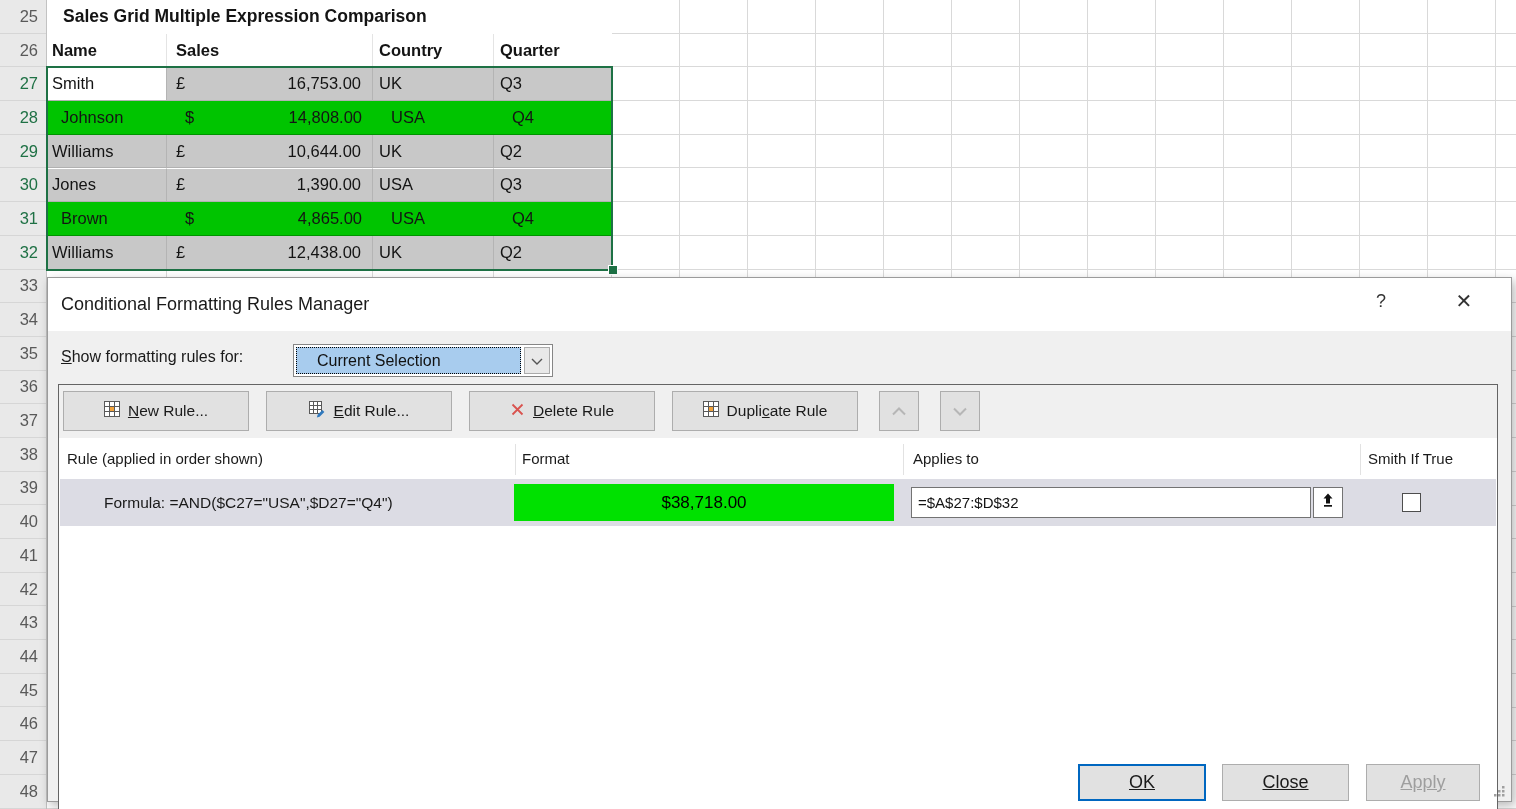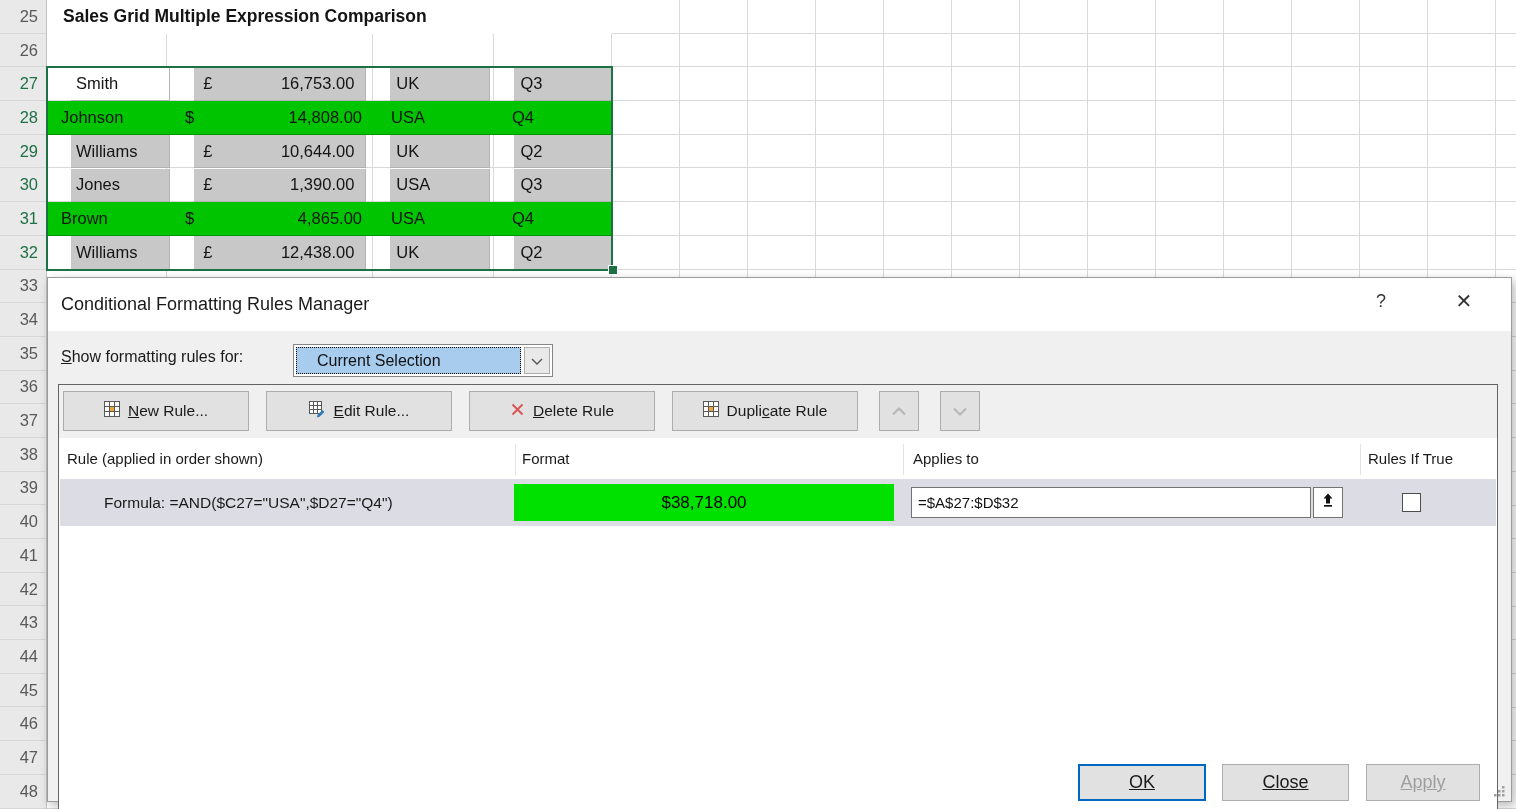--- a/index.html
+++ b/index.html
@@ -24,21 +24,21 @@
   
   .trow{position:absolute;left:47px;width:565px;height:33.7px;display:flex;z-index:2;}
   .cell{box-sizing:border-box;height:100%;display:flex;align-items:center;font-size:16.5px;background:#fff;}
   .ca{width:120px;padding-left:5px;}
   .cb{width:206px;justify-content:space-between;padding-left:9px;padding-right:11px;}
   .cc{width:121px;padding-left:6px;}
   .cd{width:118px;padding-left:6px;}
   .row-title .cell{width:565px;font-weight:700;font-size:17.5px;padding-left:16px;}
   .row-colhead .cell{font-weight:700;border-bottom:1px solid #dcdcdc;border-right:1px solid #e4e4e4;}
   .row-colhead .cell:last-child{border-right:none;}
-  .gr .cell{background:#c8c8c8;border-right:1px solid #b4b4b4;border-bottom:1px solid #b1b1b1;margin-left:24px;}
+  .gr .cell{background:#c8c8c8;border-right:1px solid #b4b4b4;border-bottom:1px solid #b1b1b1;}
   .gr .cell:last-child{border-right:none;}
   .gr .cell.active{background:#fff;}
   .hl .cell{background:#00c400;border-right:none;border-bottom:1px solid rgba(0,0,0,.25);}
   .hl .ca{padding-left:14px;}
   .hl .cb{padding-left:18px;}
   .hl .cc{padding-left:18px;}
   .hl .cd{padding-left:18px;}
 
   .selection{position:absolute;left:46px;top:66px;width:567px;height:205px;
              border:2px solid #1e7145;box-sizing:border-box;z-index:4;pointer-events:none;}
@@ -137,20 +137,26 @@
     <div class="rh">44</div>
     <div class="rh">45</div>
     <div class="rh">46</div>
     <div class="rh">47</div>
     <div class="rh">48</div>
   </div>
 
   <div class="trow row-title" style="top:0">
     <div class="cell">Sales Grid Multiple Expression Comparison</div>
   </div>
+  <div class="trow row-colhead" style="top:33.7px">
+    <div class="cell ca">Name</div>
+    <div class="cell cb">Sales</div>
+    <div class="cell cc">Country</div>
+    <div class="cell cd">Quarter</div>
+  </div>
   <div class="trow gr" style="top:67.4px">
     <div class="cell ca active">Smith</div>
     <div class="cell cb">
       <span>£</span>
       <span>16,753.00</span>
     </div>
     <div class="cell cc">UK</div>
     <div class="cell cd">Q3</div>
   </div>
   <div class="trow hl" style="top:101.1px">
@@ -281,21 +287,21 @@
                 <polyline points="1,1.5 7,7.5 13,1.5" stroke="#b6b6b6" stroke-width="2" fill="none"></polyline>
               </svg>
           </span>
         </div>
       </div>
 
       <div class="colheads">
         <span class="chlbl" id="ch-rule">Rule (applied in order shown)</span>
         <span class="chlbl" id="ch-format">Format</span>
         <span class="chlbl" id="ch-applies">Applies to</span>
-        <span class="chlbl" id="ch-stop">Rules If True</span>
+        <span class="chlbl" id="ch-stop">Smith If True</span>
         <div class="ch-sep" id="sep1"></div>
         <div class="ch-sep" id="sep2"></div>
         <div class="ch-sep" id="sep3"></div>
       </div>
 
       <div class="rulerow">
         <span class="rr-formula">Formula: =AND($C27="USA",$D27="Q4")</span>
         <div class="rr-swatch">$38,718.00</div>
         <div class="rr-applies">=$A$27:$D$32</div>
         <div class="rr-range-btn">

